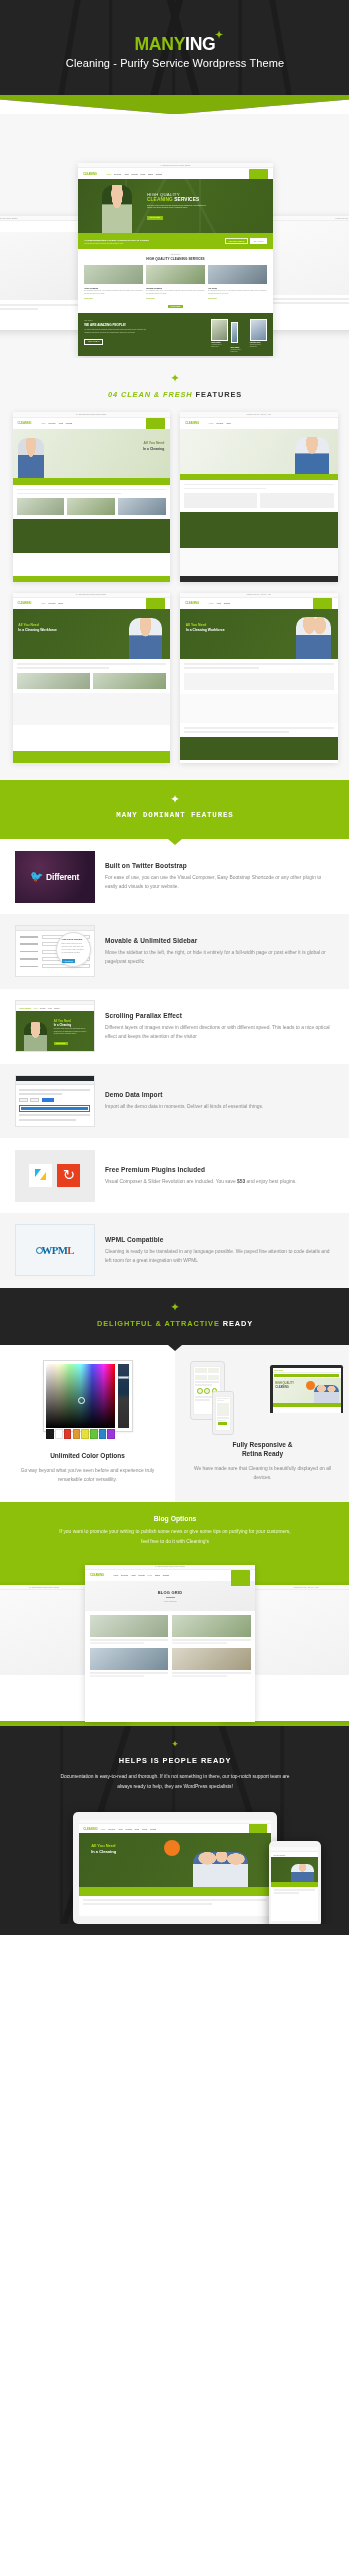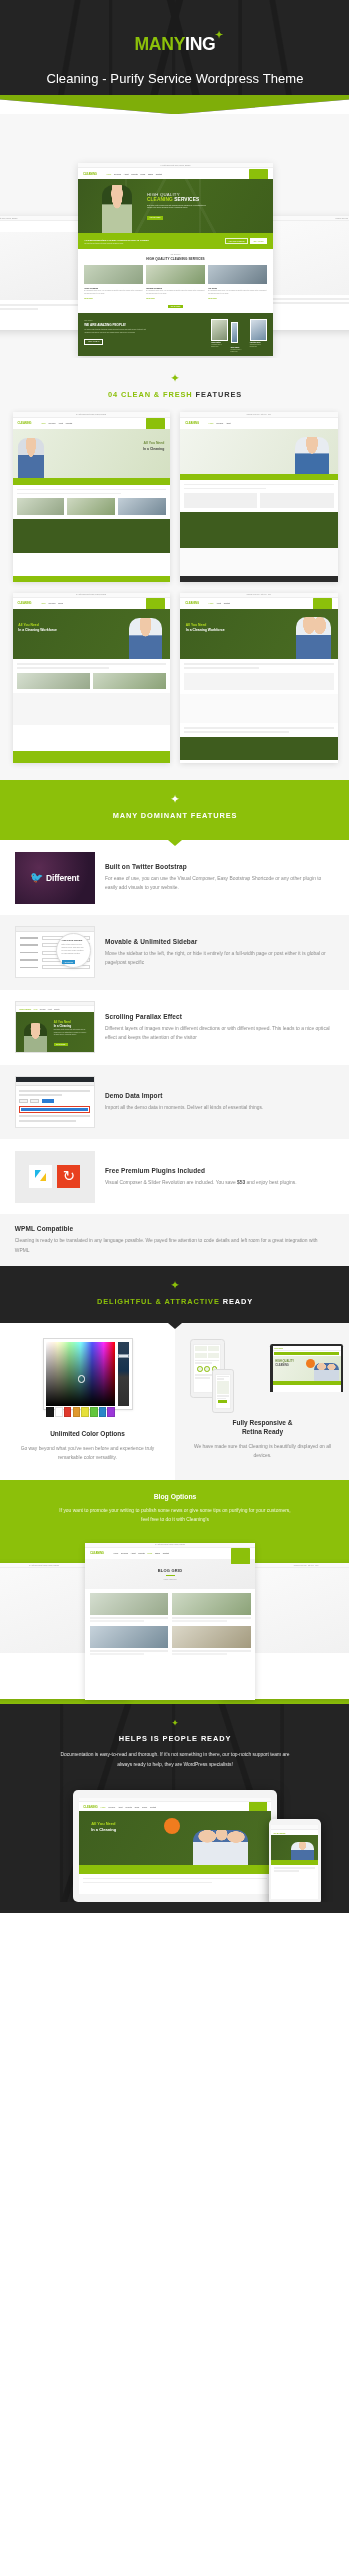--- a/index.html
+++ b/index.html
@@ -45,23 +45,23 @@
   .logo .g1 { color: #8cc00a; }
   .logo .g2 { color: #ffffff; }
   .logo .spark {
     position: absolute;
     right: -7.4px; top: -4px;
     color: #8cc00a;
     font-size: 9.7px;
     line-height: 1;
   }
   .hero-sub {
-    margin-top: 16px;
+    margin-top: 2px;
     color: #ffffff;
-    font-size: 13px;
+    font-size: 11px;
     letter-spacing: 0.1px;
     text-align: center;
   }
   .hero-chevron {
     position: absolute; left: 0; right: 0; bottom: -0.6px; z-index: 4;
     height: 19.3px;
   }
 
   
   .showcase {
@@ -148,26 +148,26 @@
   .mock-blank .ghost { background:#f4f4f4; }
 
   
   .band { text-align:center; position:relative; }
   .band .spark-big { font-size: 11.4px; line-height:1; display:block; }
   .band h2 {
     font-size: 7.4px; font-weight: bold; letter-spacing: 0.9px; margin-top: 5.7px;
   }
   .sec-light { background:#f7f7f7; padding: 14.8px 0 13.6px; }
   .sec-light .spark-big { color:#8cc00a; }
-  .sec-light h2 .accent { color:#8cc00a; }
+  .sec-light h2 .accent { color:#8cc00a;font-style:italic; }
   .sec-light h2 .dark { color:#333333; }
 
   .sec-green { background:#8cc00a; padding: 14px 0 20.4px; position:relative; }
   .sec-green .spark-big { color:#ffffff; }
-  .sec-green h2 { color:#ffffff; }
+  .sec-green h2 { color:#ffffff;font-family:Liberation Mono, monospace; }
   .notch-down {
     position:absolute; left:50%; bottom:-6.2px; transform:translateX(-50%);
     width:0;height:0;border-left:7.4px solid transparent;border-right:7.4px solid transparent;
   }
   .notch-green { border-top:6.2px solid #8cc00a; }
   .notch-dark { border-top:6.2px solid #242424; }
 
   .sec-dark { background:#242424; padding: 14px 0 17px; position:relative; }
   .sec-dark .spark-big { color:#8cc00a; }
   .sec-dark h2 .accent { color:#8cc00a; }
@@ -758,20 +758,26 @@
         <span class="sr">↻</span>
       </div>
     </div>
     <div class="feature-txt">
       <h3>Free Premium Plugins Included</h3>
       <p><span>Visual Composer &amp; Slider Revolution are included. You save </span><b>$53</b><span> and enjoy best plugins.</span></p>
     </div>
   </div>
 
   <div class="feature-row alt">
+    <div class="feature-img">
+      <div class="fi-wpml">
+        <span class="globe"></span>
+        <span class="w"><span>WPM</span><span class="r">L</span></span>
+      </div>
+    </div>
     <div class="feature-txt">
       <h3>WPML Compatible</h3>
       <p>Cleaning is ready to be translated in any language possible. We payed fine attention to code details and left room for a great integration with WPML</p>
     </div>
   </div>
 
   <section class="band sec-dark">
     <span class="spark-big">✦</span>
     <h2>
       <span class="accent">DELIGHTFUL &amp; ATTRACTIVE</span>

